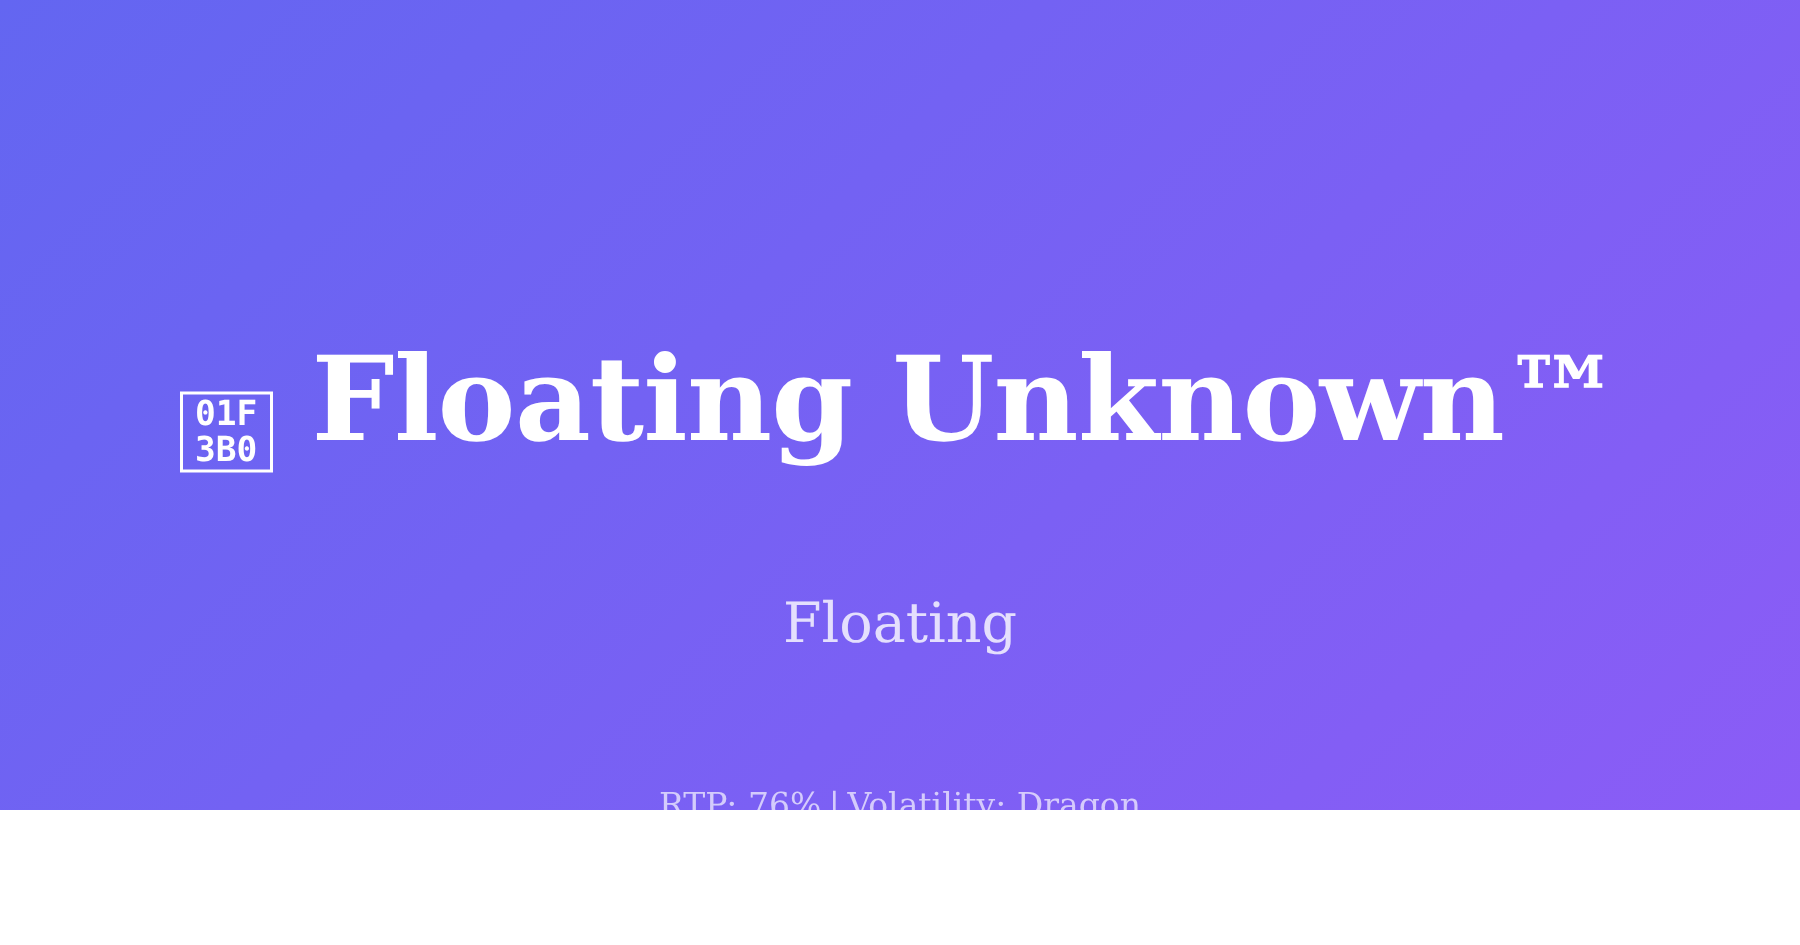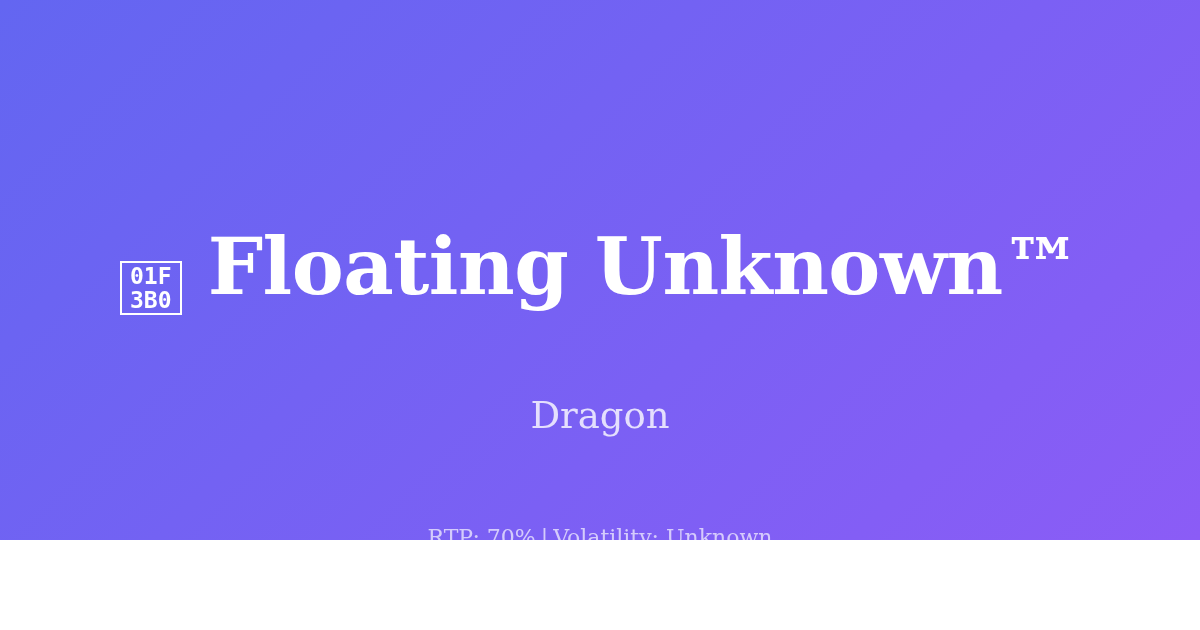--- a/index.html
+++ b/index.html
@@ -125,20 +125,20 @@
     <div class="title-row">
 
       <span class="tofu">
         <span class="tofu-row">01F</span>
         <span class="tofu-row">3B0</span>
       </span>
 
       <h1 class="title">Floating Unknown™</h1>
     </div>
 
-    <div class="subtitle">Dragon</div>
+    <div class="subtitle">Floating</div>
   </div>
 
   <div class="meta">
-    <span>RTP: 70%</span><span class="meta-sep">|</span><span>Volatility: Unknown</span>
+    <span>RTP: 76%</span><span class="meta-sep">|</span><span>Volatility: Dragon</span>
   </div>
 
 </div>
 
 </body></html>

